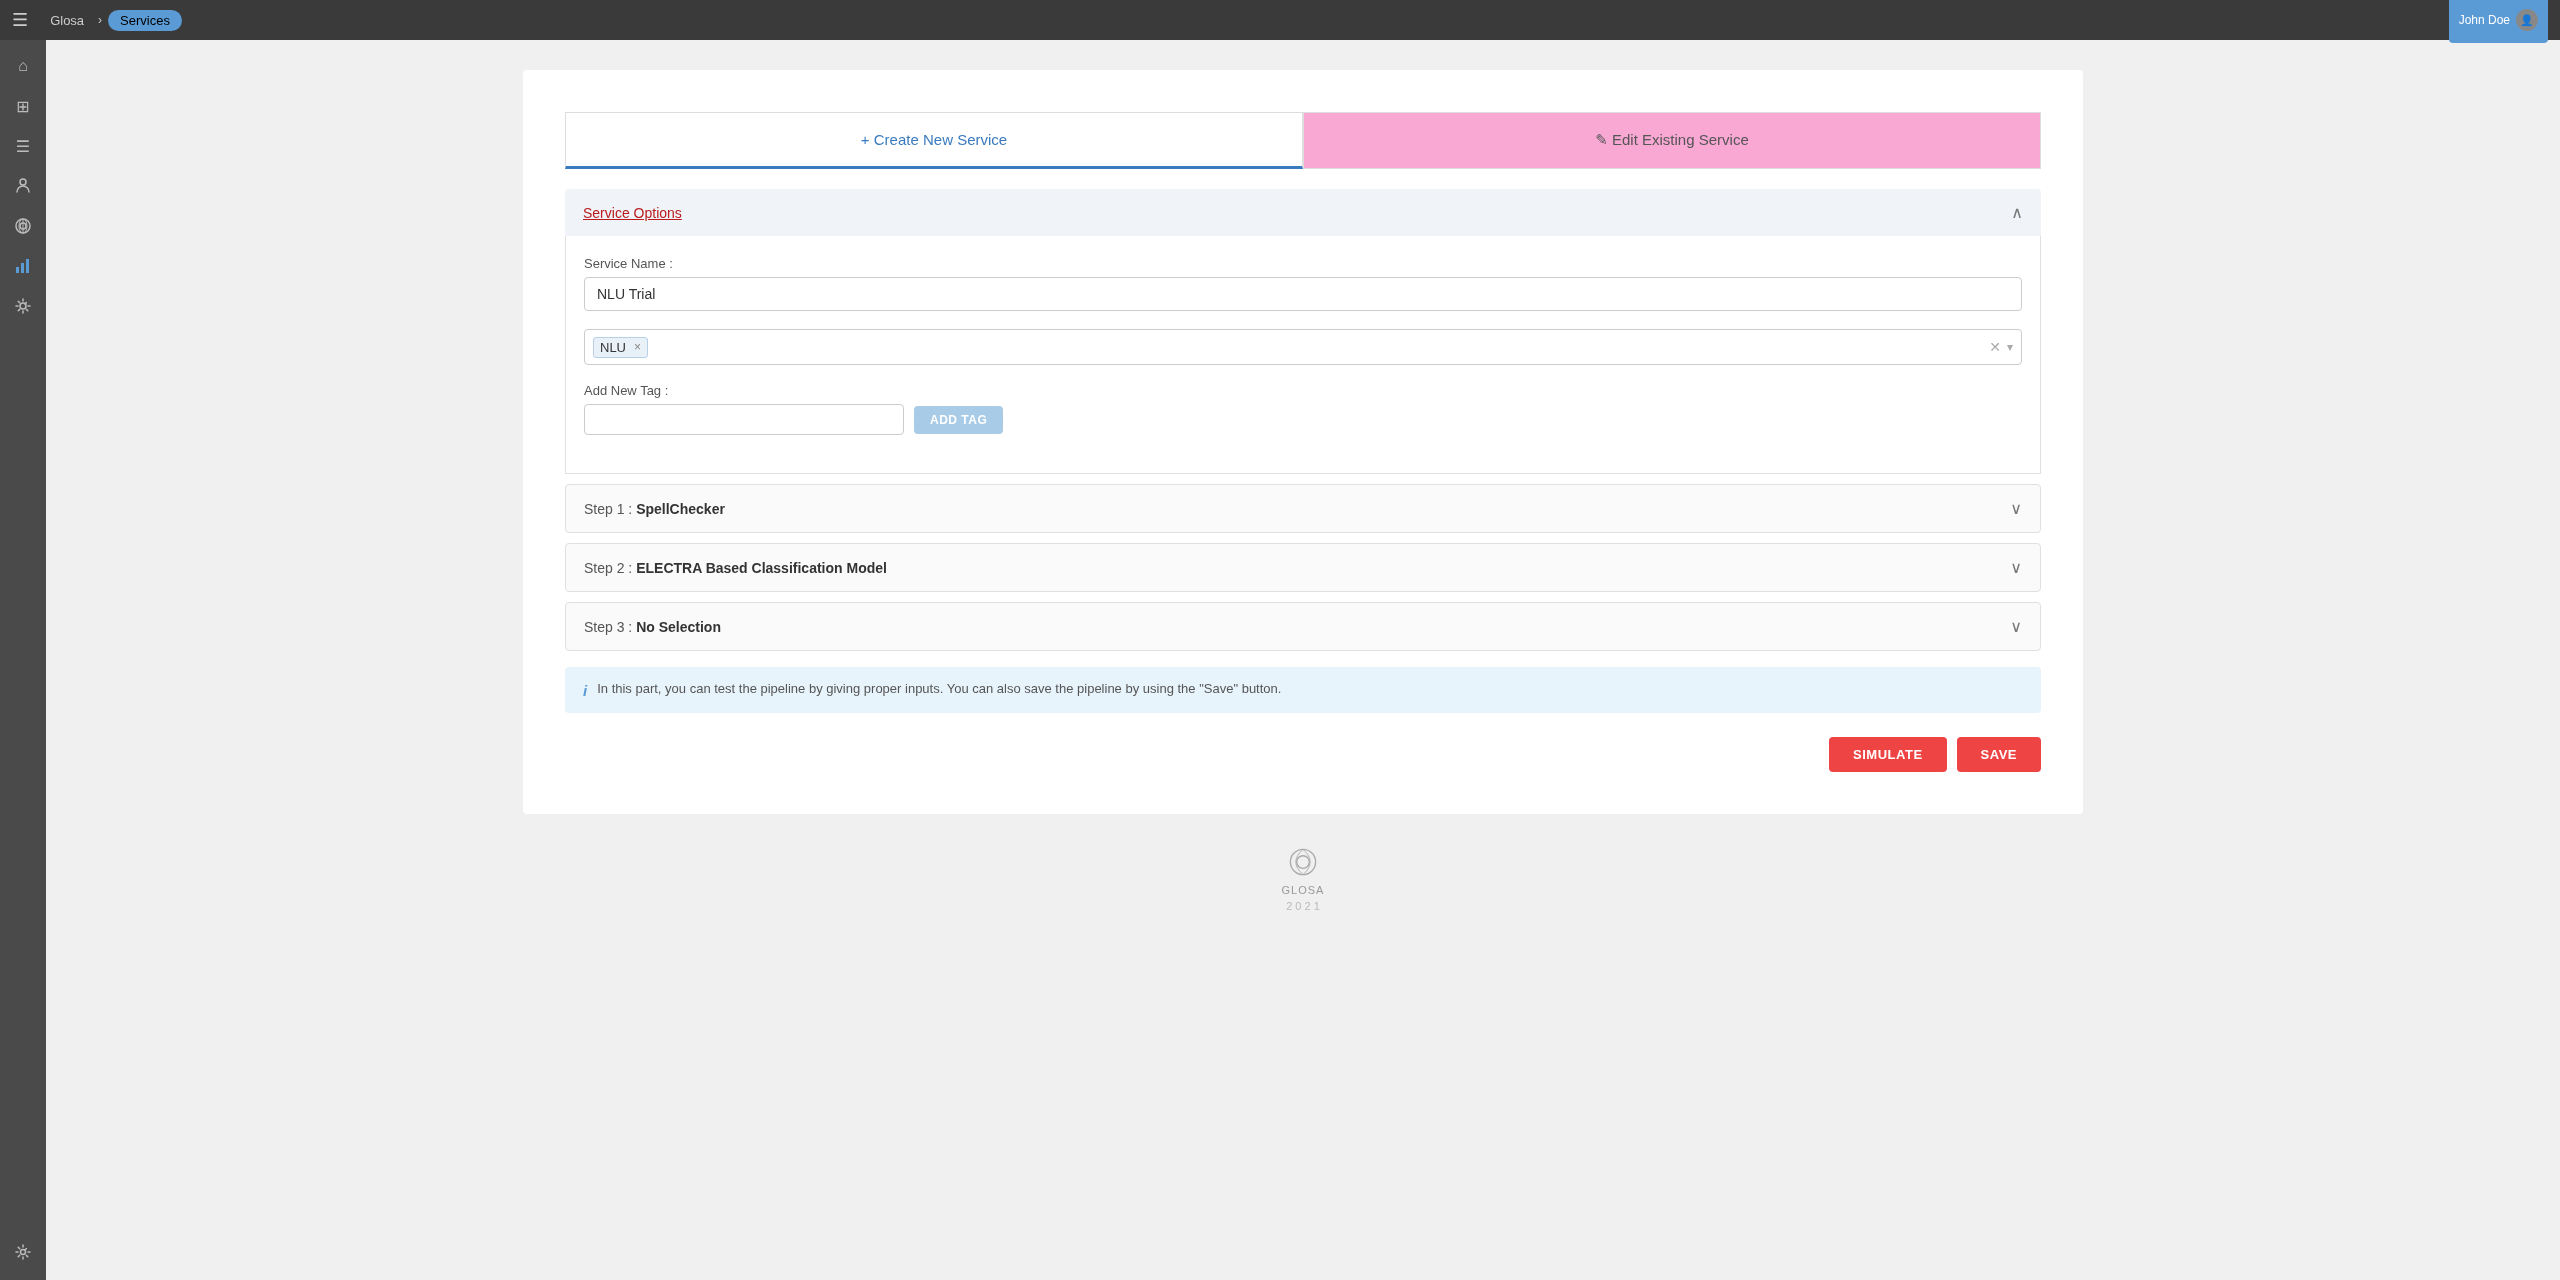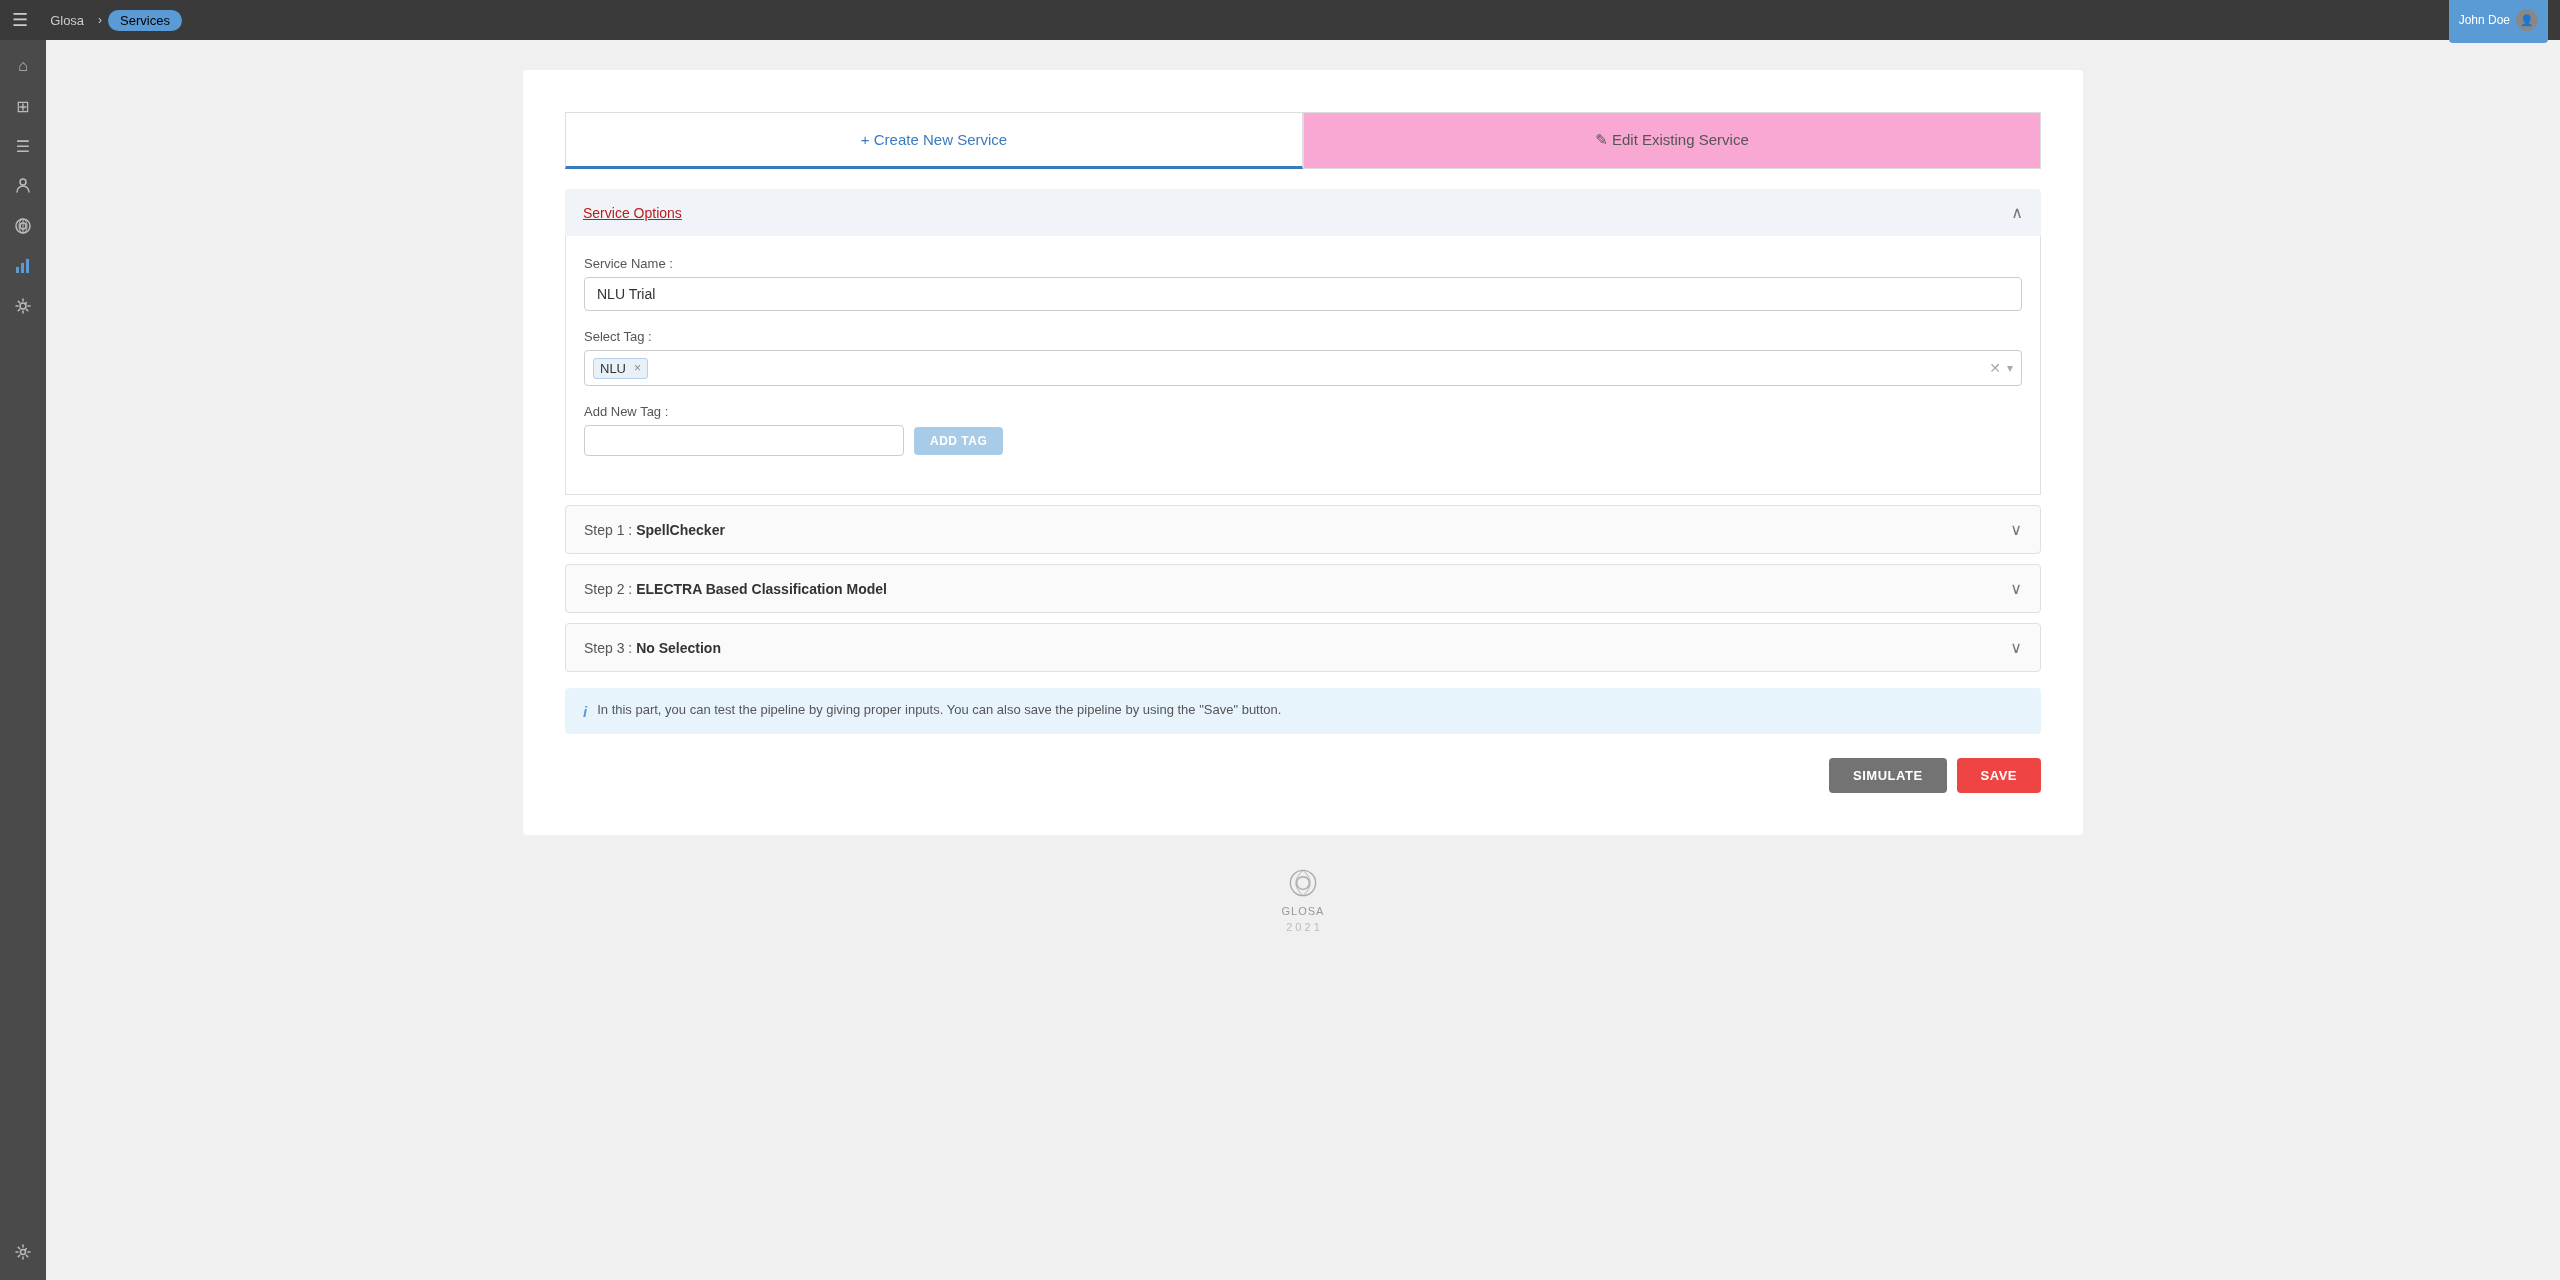--- a/index.html
+++ b/index.html
@@ -335,21 +335,21 @@
     }
 
     
     .action-buttons {
       display: flex;
       justify-content: flex-end;
       gap: 10px;
       margin-top: 24px;
     }
     .btn-simulate {
-      background: #737373;
+      background: #ef4444;
       color: white;
       border: none;
       padding: 10px 24px;
       border-radius: 4px;
       font-size: 13px;
       font-weight: 600;
       cursor: pointer;
       letter-spacing: 0.5px;
       margin-left: 13px;
     }
@@ -464,21 +464,20 @@
         <div class="section-header">
           <span class="section-header-label">Service Options</span>
           <span class="chevron-icon">∧</span>
         </div>
         <div class="section-body">
           <div class="form-group">
             <label class="form-label">Service Name :</label>
             <input class="form-input" type="text" value="NLU Trial" style="">
           </div>
           <div class="form-group">
-            <label class="form-label">Select Tag :</label>
             <div class="tag-select-container">
               <div class="tag-chip">
                 <span>NLU</span>
                 <span class="tag-chip-close">×</span>
               </div>
               <div class="tag-select-actions">
                 <span class="tag-clear-btn">✕</span>
                 <span class="tag-dropdown-btn">▾</span>
               </div>
             </div>

